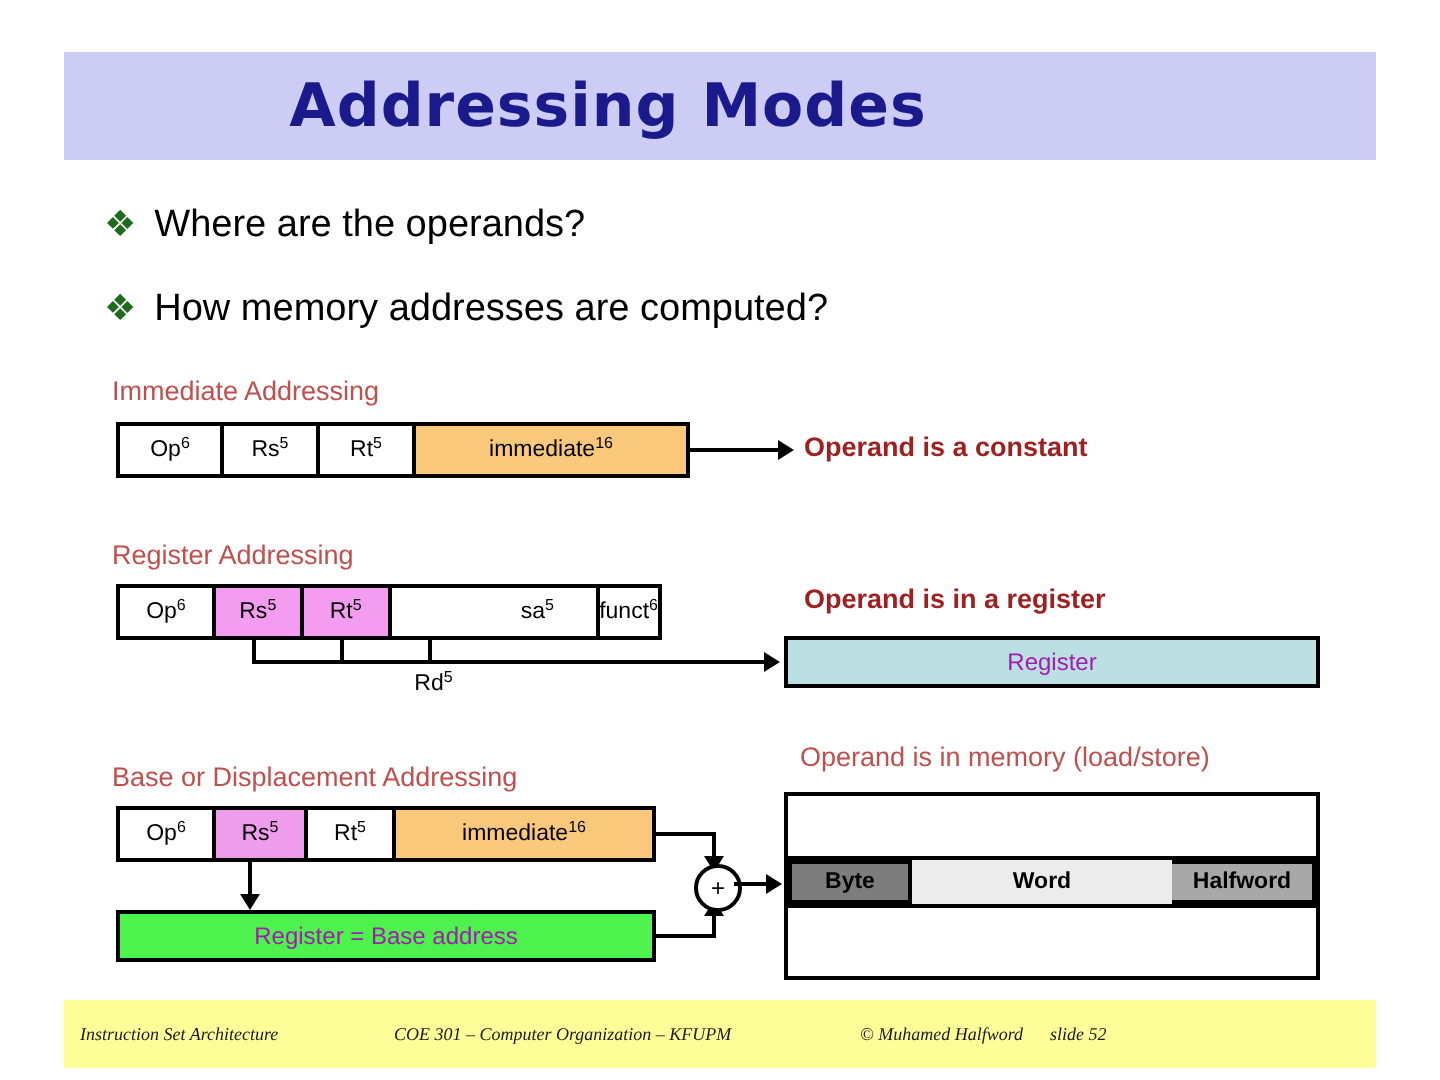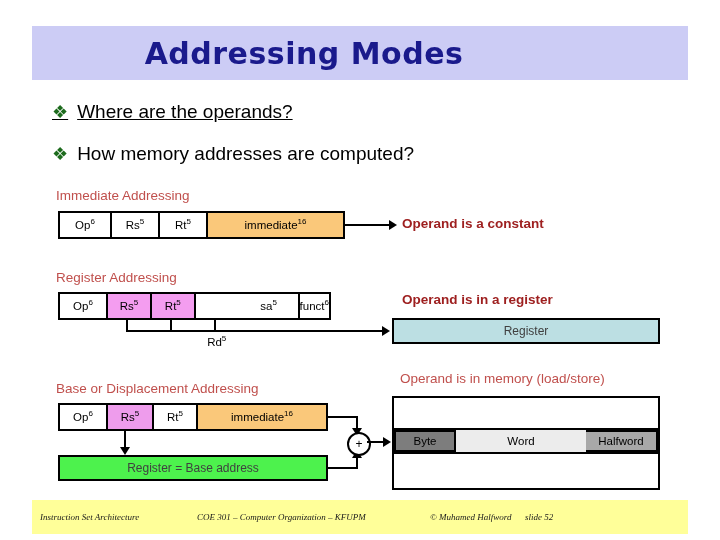--- a/index.html
+++ b/index.html
@@ -21,21 +21,21 @@
     color:#1a1a8c;font-size:30px;font-weight:bold;
     font-family:"DejaVu Sans",sans-serif;letter-spacing:0.5px;
   }
 
   
   .bullet{
     position:absolute;left:52px;color:#000000;font-size:19px;
     white-space:nowrap;
   }
   .bullet .bmark{color:#1d6b1d;font-size:18px;margin-right:9px;}
-  #bullet0{top:101px;text-decoration:underline;}
+  #bullet0{top:101px;}
   #bullet1{top:143px;}
 
   
   .section-caption{
     position:absolute;color:#c0504d;font-size:13.5px;white-space:nowrap;
   }
 
   
   .fieldrow{position:absolute;border:2px solid #000;box-sizing:border-box;display:flex;background:#fff;}
   .field{
@@ -54,30 +54,30 @@
     position:absolute;color:#9e2020;font-size:13.5px;font-weight:bold;white-space:nowrap;
   }
   .rose-label{
     position:absolute;color:#c0504d;font-size:13.5px;white-space:nowrap;
   }
 
   
   .plainbox{
     position:absolute;border:2px solid #000;box-sizing:border-box;
     display:flex;align-items:center;justify-content:center;
-    font-size:12px;color:#404040;
+    font-size:12px;color:#a21caf;
   }
   .box-register{background:#bcdfe3;}
   .box-green{background:#4df24d;}
 
   
   .memblock{
     position:absolute;border:2px solid #000;box-sizing:border-box;background:#fff;
   }
-  .memrow{box-sizing:border-box;width:100%;background:#ffffff;}
+  .memrow{box-sizing:border-box;width:100%;background:#ffffff;font-weight:bold;}
   .memrow.mid{border-top:2px solid #000;border-bottom:2px solid #000;
     display:flex;align-items:stretch;background:#ececec;}
   .memcell{
     box-sizing:border-box;display:flex;align-items:center;justify-content:center;
     font-size:11.5px;color:#000;white-space:nowrap;
   }
   .cell-byte{background:#7d7d7d;border:2px solid #000;}
   .cell-half{background:#a8a8a8;border:2px solid #000;border-left:none;}
   .cell-word{background:#ececec;}
 

